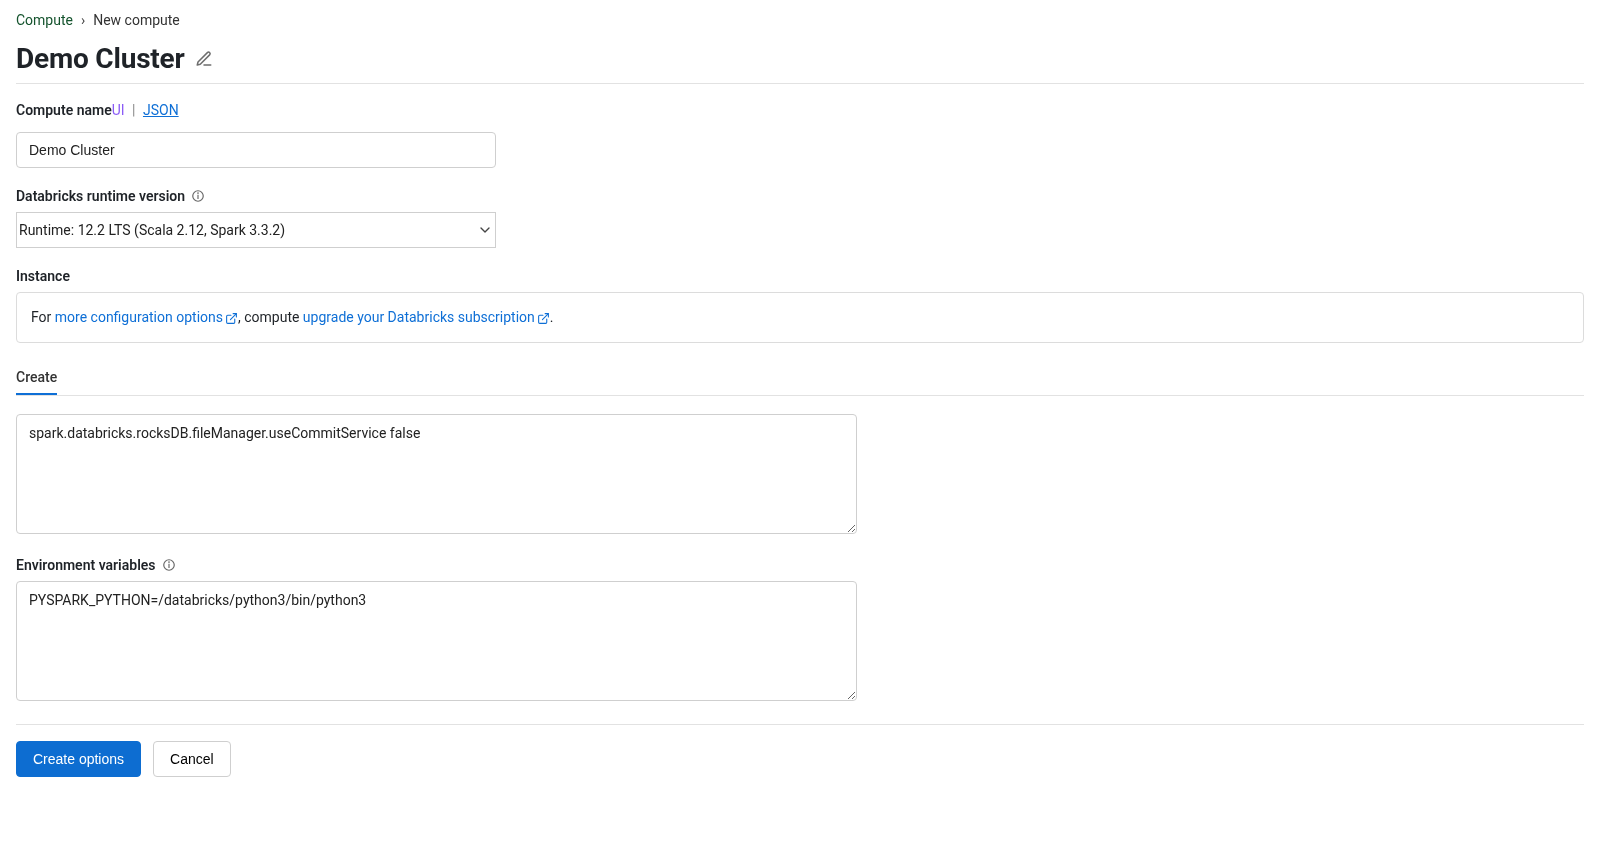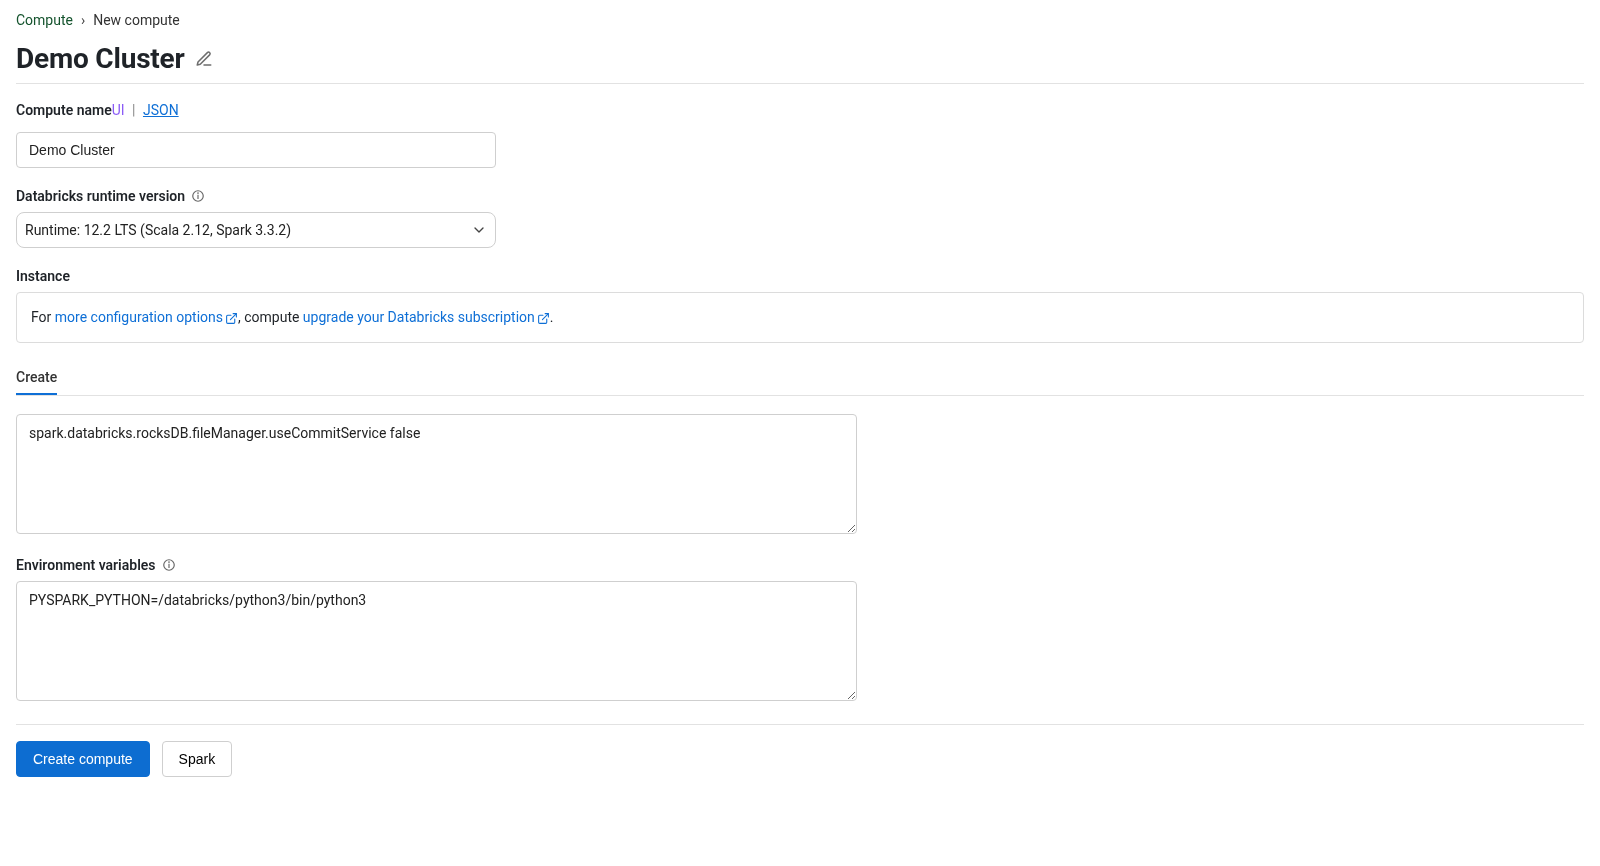--- a/index.html
+++ b/index.html
@@ -67,25 +67,25 @@
       font-size: 14px;
       color:#222;
     }
 
     .section { margin-bottom: 20px; }
 
     .select-wrap {
       width: 480px;
       height: 36px;
       border: 1px solid #cfcfcf;
-      border-radius: 8px;
+      border-radius: 0;
       display:flex;
       align-items:center;
       justify-content:space-between;
-      padding: 0 8px;
+      padding: 0 2px;
       cursor:pointer;
       background:#fff;
     }
     .select-wrap .sel-text { color:#222; font-size:14px; }
     .chev { color:#444; display:flex; }
     .chev svg { width:16px; height:16px; }
 
     .instance-box {
       border: 1px solid #dcdcdc;
       border-radius: 4px;
@@ -239,15 +239,15 @@
           <circle cx="12" cy="12" r="9"></circle>
           <line x1="12" y1="10" x2="12" y2="17"></line>
           <circle cx="12" cy="7" r="0.5" fill="currentColor"></circle>
         </svg>
     </span>
   </div>
   <textarea class="code-area" style="">PYSPARK_PYTHON=/databricks/python3/bin/python3</textarea>
 </div>
 
 <div class="button-row">
-  <button class="btn primary">Create compute</button>
-  <button class="btn">Spark</button>
+  <button class="btn primary">Create options</button>
+  <button class="btn">Cancel</button>
 </div>
 
 </body></html>

